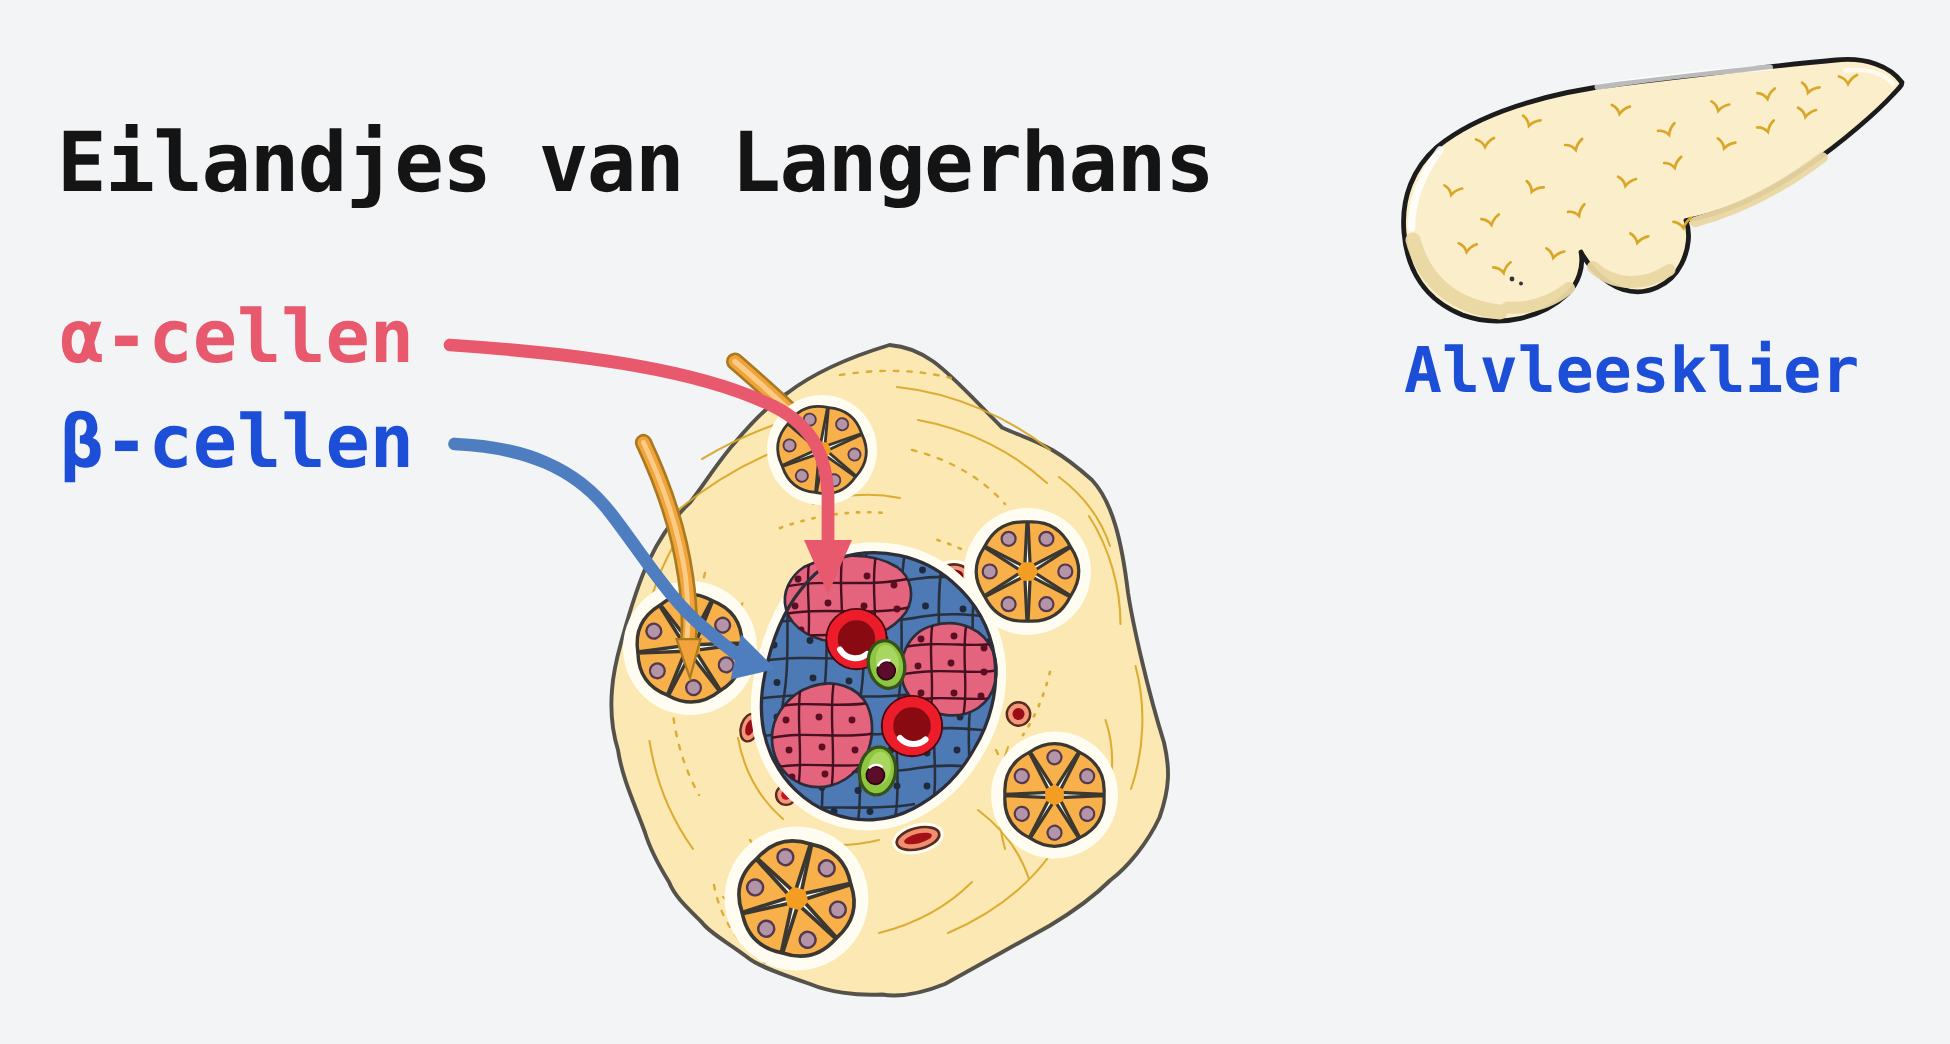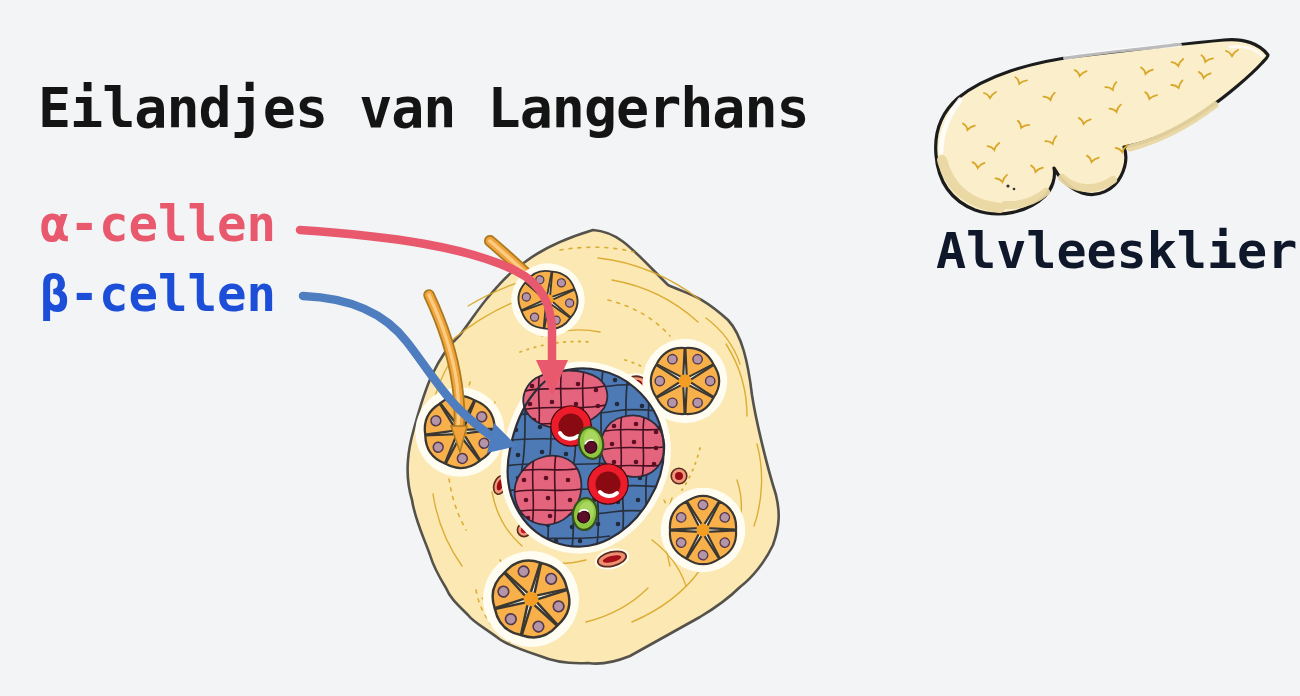--- a/index.html
+++ b/index.html
@@ -16,21 +16,21 @@
     font-size:55px;font-weight:600;letter-spacing:-1px;
     color:#141414;white-space:nowrap;
   }
   .lbl{
     position:absolute;font-size:49px;font-weight:600;white-space:nowrap;
   }
   .lbl-alpha{left:40px;top:196px;color:#e8596e;}
   .lbl-beta{left:40px;top:266px;color:#1d4ed8;}
   .lbl-pancreas{
     position:absolute;left:936px;top:222px;
-    font-size:50px;font-weight:600;color:#0f172a;white-space:nowrap;
+    font-size:42px;font-weight:600;color:#1d4ed8;white-space:nowrap;
   }
 </style>
 </head>
 <body>
 
 <div class="stage">
 
   <svg class="art" viewBox="0 0 1300 696">
     <defs>
       <path id="petal" d="M4,0 L32,-18 Q44,0 32,18 Z"></path>

